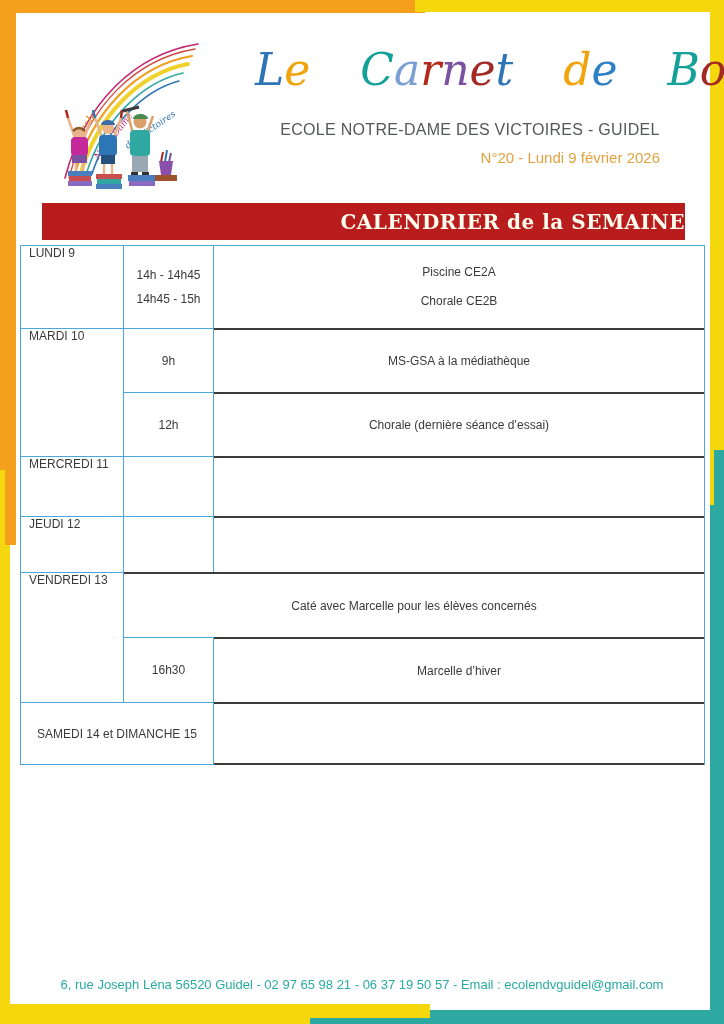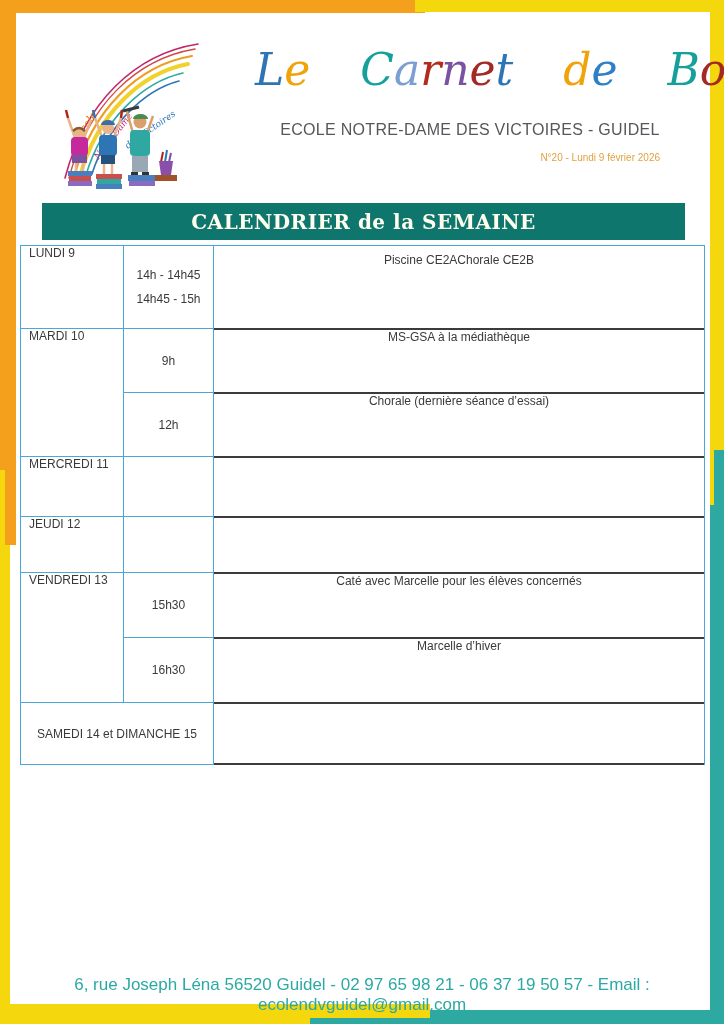--- a/index.html
+++ b/index.html
@@ -18,21 +18,21 @@
   .frame{position:absolute;}
 
   
   .logo-wrap{position:absolute;left:35px;top:38px;width:180px;height:158px;}
   .title{position:absolute;left:230px;top:42px;width:490px;text-align:center;
          font-family:"DejaVu Serif",serif;font-style:italic;font-size:44px;line-height:1.25;white-space:nowrap;}
   .title .w{display:inline-block;margin:0 25px;}
   .school-line{position:absolute;left:240px;top:118px;width:460px;text-align:center;
          font-size:16px;letter-spacing:.3px;color:#55575B;line-height:24px;}
   .issue-line{position:absolute;left:280px;top:148px;width:400px;text-align:right;padding-right:20px;
-         font-size:10px;line-height:20px;}
+         font-size:15px;line-height:20px;}
 
   
   .banner{position:absolute;left:42px;top:203px;width:643px;height:37px;
           display:flex;align-items:center;justify-content:center;}
   .banner-text{font-family:"DejaVu Serif",serif;font-weight:bold;font-size:20px;
           letter-spacing:.5px;color:#FFFDEE;}
 
   
   .cal-table{position:absolute;left:20px;top:245px;width:685px;
           border:1px solid var(--line-blue);border-bottom:none;
@@ -40,34 +40,34 @@
   .row{display:flex;}
   .subcol{flex:1;display:flex;flex-direction:column;}
   .subrow{display:flex;flex:1;}
   .cell{box-sizing:border-box;}
   .day{width:103px;border-right:1px solid var(--line-blue);display:flex;align-items:flex-start;
        padding-left:8px;}
   .day-merged{width:193px;border-right:1px solid var(--line-blue);display:flex;align-items:center;
        justify-content:center;text-align:right;}
   .time{width:90px;border-right:1px solid var(--line-blue);display:flex;flex-direction:column;
        align-items:center;justify-content:center;text-align:center;}
-  .event{flex:1;display:flex;flex-direction:row;justify-content:center;
+  .event{flex:1;display:flex;flex-direction:column;align-items:center;justify-content:center;
        text-align:center;padding:0 6px;}
   .h82{height:82px;}  .h128{height:128px;} .h62{height:60px;} .h66{height:66px;}
   .h60{height:56px;}  .h130{height:130px;} .h64{height:64px;} .h63{height:63px;}
   .bt-blue{border-top:1px solid var(--line-blue);}
   .bt-dark{border-top:2px solid var(--line-dark);}
   .bb-blue{border-bottom:1px solid var(--line-blue);}
   .bb-dark{border-bottom:2px solid var(--line-dark);}
   .lines-2 span{display:block;line-height:24px;}
   .lines-2e span{display:block;line-height:29px;}
 
   
   .footer{position:absolute;left:0;top:975px;width:724px;text-align:center;
-          font-size:17px;line-height:20px;}
+          font-size:13px;line-height:20px;}
 </style>
 </head>
 <body>
 
 <div class="page">
 
   <div class="frame" style="left: 0px; top: 0px; width: 425px; height: 13px; background-color: rgb(245, 160, 29);"></div>
   <div class="frame" style="left: 415px; top: 0px; width: 309px; height: 12px; background-color: rgb(244, 216, 13);"></div>
   <div class="frame" style="left: 710px; top: 0px; width: 14px; height: 505px; background-color: rgb(244, 216, 13);"></div>
   <div class="frame" style="left: 714px; top: 450px; width: 10px; height: 55px; background-color: rgb(46, 169, 161);"></div>
@@ -148,21 +148,21 @@
     </svg>
   </div>
 
   <div class="title">
     <span class="w"><span style="color: rgb(46, 117, 182);">L</span><span style="color: rgb(240, 163, 10);">e</span></span><span class="w"><span style="color: rgb(22, 160, 154);">C</span><span style="color: rgb(124, 159, 211);">a</span><span style="color: rgb(178, 43, 28);">r</span><span style="color: rgb(123, 82, 161);">n</span><span style="color: rgb(163, 42, 36);">e</span><span style="color: rgb(46, 117, 182);">t</span></span><span class="w"><span style="color: rgb(240, 163, 10);">d</span><span style="color: rgb(46, 128, 198);">e</span></span><span class="w"><span style="color: rgb(22, 160, 154);">B</span><span style="color: rgb(163, 42, 36);">o</span><span style="color: rgb(121, 195, 230);">r</span><span style="color: rgb(138, 79, 168);">d</span></span>
   </div>
 
   <div class="school-line" style="color: rgb(85, 87, 91);">ECOLE NOTRE-DAME DES VICTOIRES - GUIDEL</div>
   <div class="issue-line" style="color: rgb(226, 162, 63);">N°20 - Lundi 9 février 2026</div>
 
-  <div class="banner" style="background-color: #0f766e;">
+  <div class="banner" style="background-color: #b91c1c; justify-content: flex-end;">
     <span class="banner-text">CALENDRIER de la SEMAINE</span>
   </div>
 
   <div class="cal-table">
 
     <div class="row h82">
       <div class="cell day">
         <span>LUNDI 9</span>
       </div>
       <div class="cell time lines-2">
@@ -214,23 +214,20 @@
       <div class="cell time bt-blue"></div>
       <div class="cell event bt-dark"></div>
     </div>
 
     <div class="row h130">
       <div class="cell day bt-blue">
         <span>VENDREDI 13</span>
       </div>
       <div class="subcol">
         <div class="subrow h64">
-          <div class="cell time bt-blue">
-            <span>15h30</span>
-          </div>
           <div class="cell event bt-dark">
             <span>Caté avec Marcelle pour les élèves concernés</span>
           </div>
         </div>
         <div class="subrow h66">
           <div class="cell time bt-blue">
             <span>16h30</span>
           </div>
           <div class="cell event bt-dark">
             <span>Marcelle d’hiver</span>

